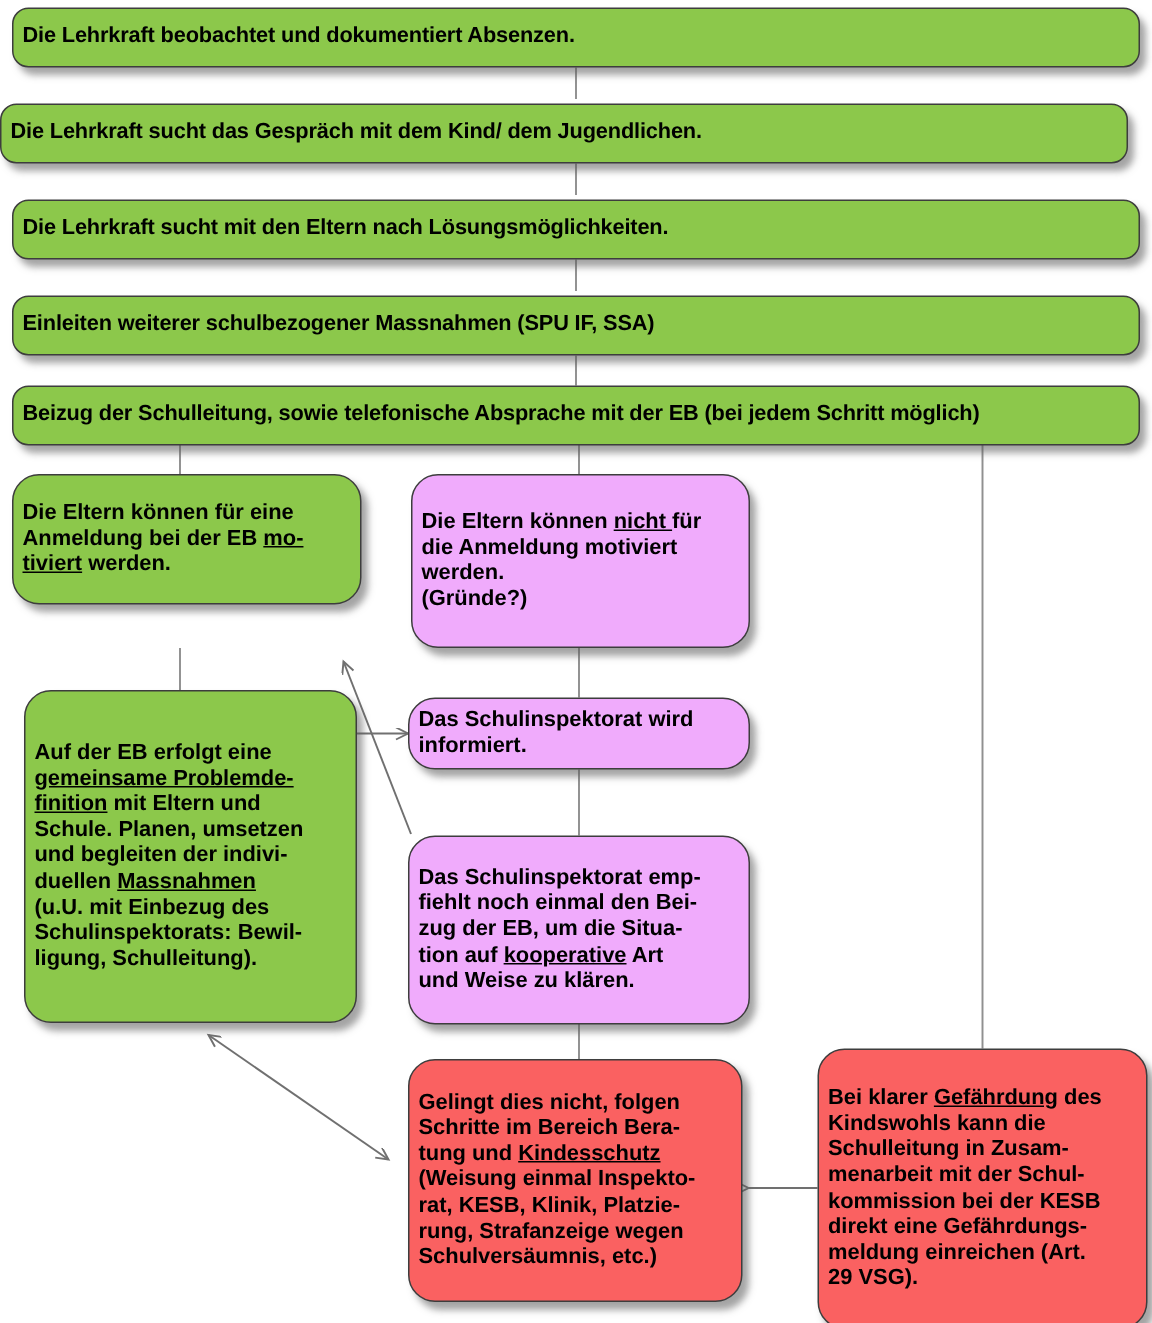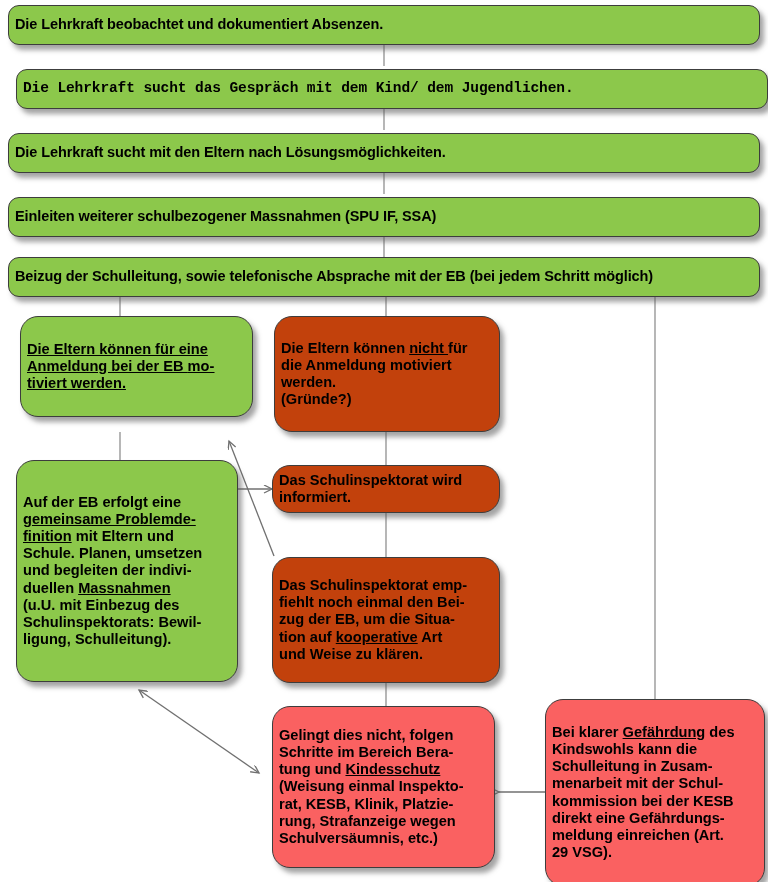--- a/index.html
+++ b/index.html
@@ -33,21 +33,21 @@
     display: flex;
     align-items: center;
     justify-content: center;
     font-weight: bold;
     color: #000000;
     line-height: 1.18;
     box-shadow: 4px 5px 5px rgba(90,90,90,0.55);
     padding: 2px 6px;
   }
   .node.green { background: #8CC84B; }
-  .node.gray  { background: #c2410c; }
+  .node.gray  { background: #f0abfc; }
   .node.red   { background: #FA6161; }
 
   .node.bar {
     border-radius: 11px;
     font-size: 14.5px;
     letter-spacing: -0.1px;
   }
   .node.block {
     font-size: 14.6px;
     border-radius: 18px;
@@ -93,37 +93,37 @@
 
     <line x1="139" y1="690" x2="259" y2="773" stroke="#707070" stroke-width="1.3" marker-end="url(#arrowOpen)" marker-start="url(#arrowOpenStart)"></line>
 
     <line x1="545" y1="792" x2="499" y2="792" stroke="#707070" stroke-width="1.3" marker-end="url(#arrowOpenStart)"></line>
   </svg>
 
   <div class="node green bar" style="left:8px; top:5px; width:752px; height:40px;">
     <span class="txt">Die Lehrkraft beobachtet und dokumentiert Absenzen.</span>
   </div>
 
-  <div class="node green bar" style="left:16px; top:69px; width:752px; height:40px;font-family:Liberation Mono, monospace;">
+  <div class="node green bar" style="left:0; top:69px; width:752px; height:40px;">
     <span class="txt">Die Lehrkraft sucht das Gespräch mit dem Kind/ dem Jugendlichen.</span>
   </div>
 
   <div class="node green bar" style="left:8px; top:133px; width:752px; height:40px;">
     <span class="txt">Die Lehrkraft sucht mit den Eltern nach Lösungsmöglichkeiten.</span>
   </div>
 
   <div class="node green bar" style="left:8px; top:257px; width:752px; height:40px;">
     <span class="txt">Beizug der Schulleitung, sowie telefonische Absprache mit der EB (bei jedem Schritt möglich)</span>
   </div>
 
   <div class="node green bar" style="left:8px; top:197px; width:752px; height:40px;">
     <span class="txt">Einleiten weiterer schulbezogener Massnahmen (SPU IF, SSA)</span>
   </div>
 
-  <div class="node green block" style="left:20px; top:316px; width:233px; height:101px;text-decoration:underline;">
+  <div class="node green block" style="left:8px; top:316px; width:233px; height:87px;">
     <span class="txt">
       <span>Die Eltern können für eine</span><br>
       <span>Anmeldung bei der EB </span><span class="u">mo-</span><br>
       <span class="u">tiviert</span><span> werden.</span>
     </span>
   </div>
 
   <div class="node gray block" style="left:274px; top:316px; width:226px; height:116px;">
     <span class="txt">
       <span>Die Eltern können </span><span class="u">nicht </span><span>für</span><br>

